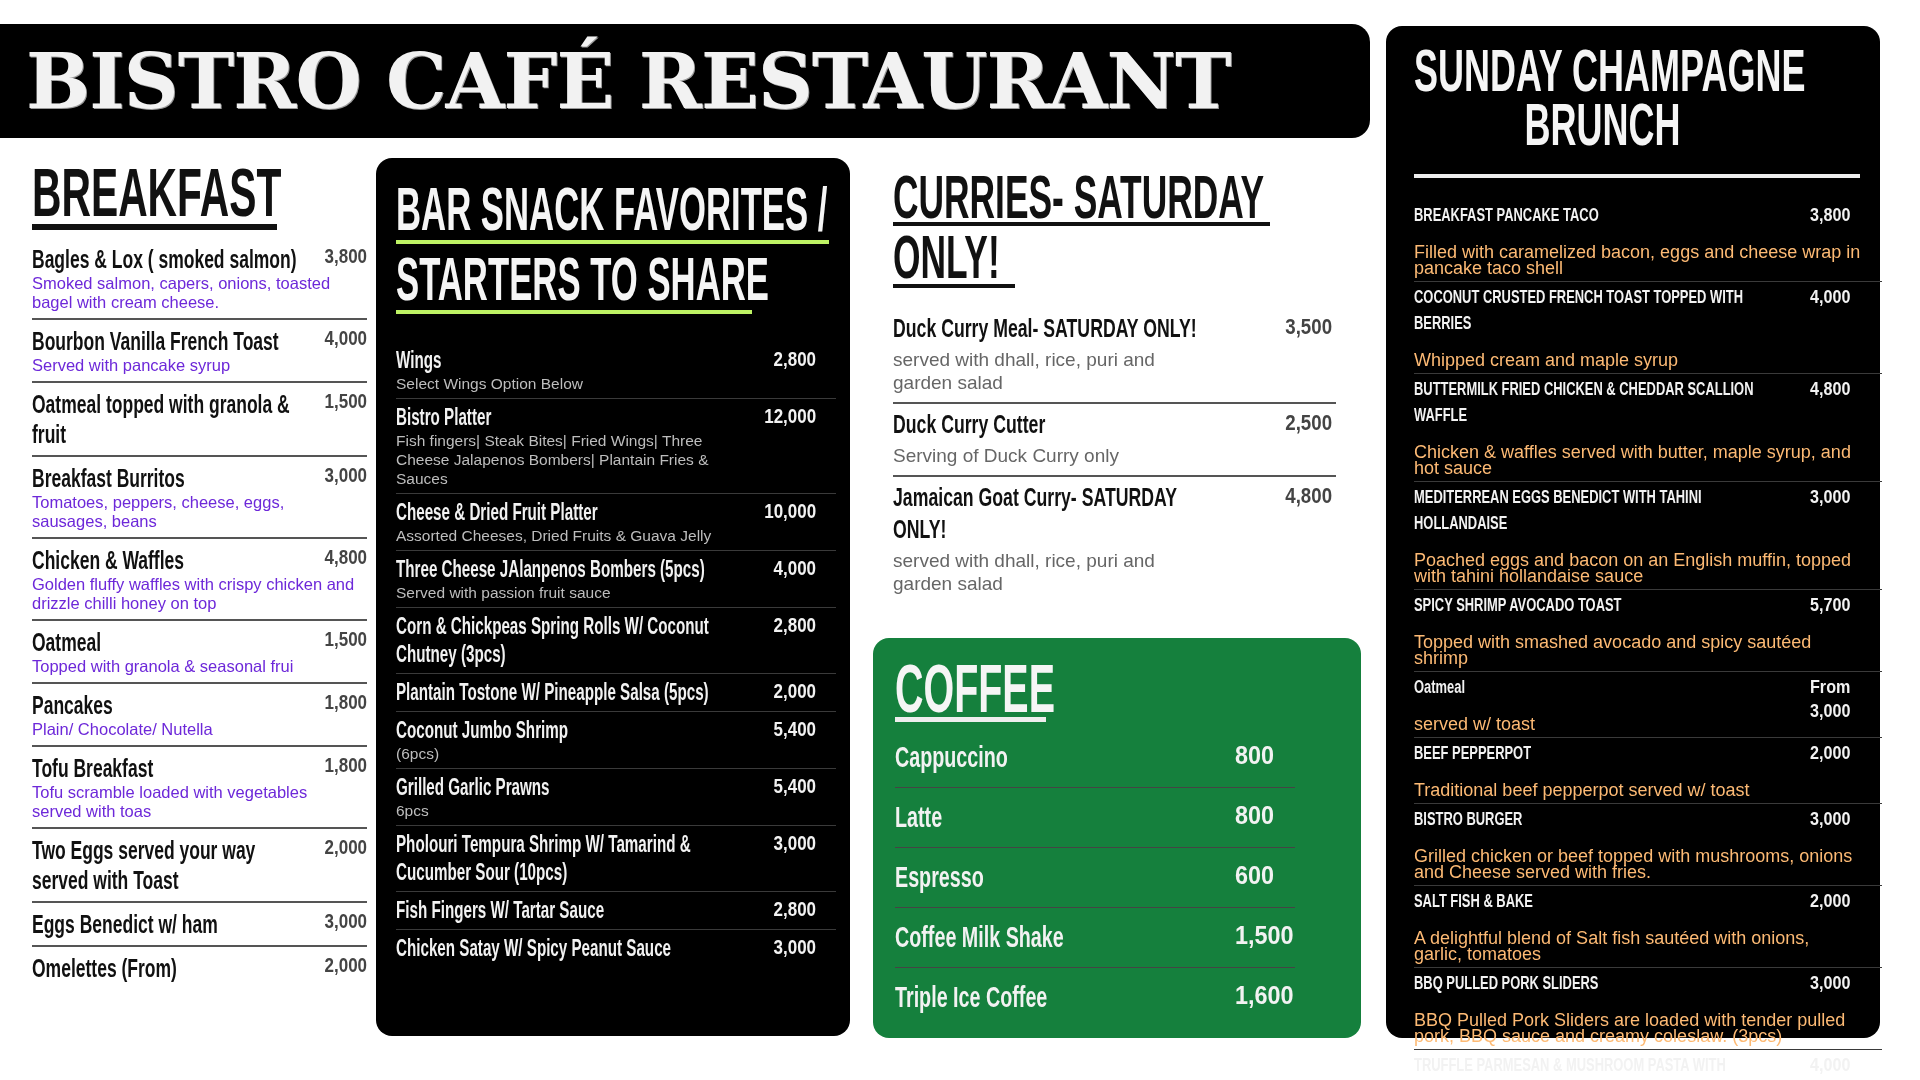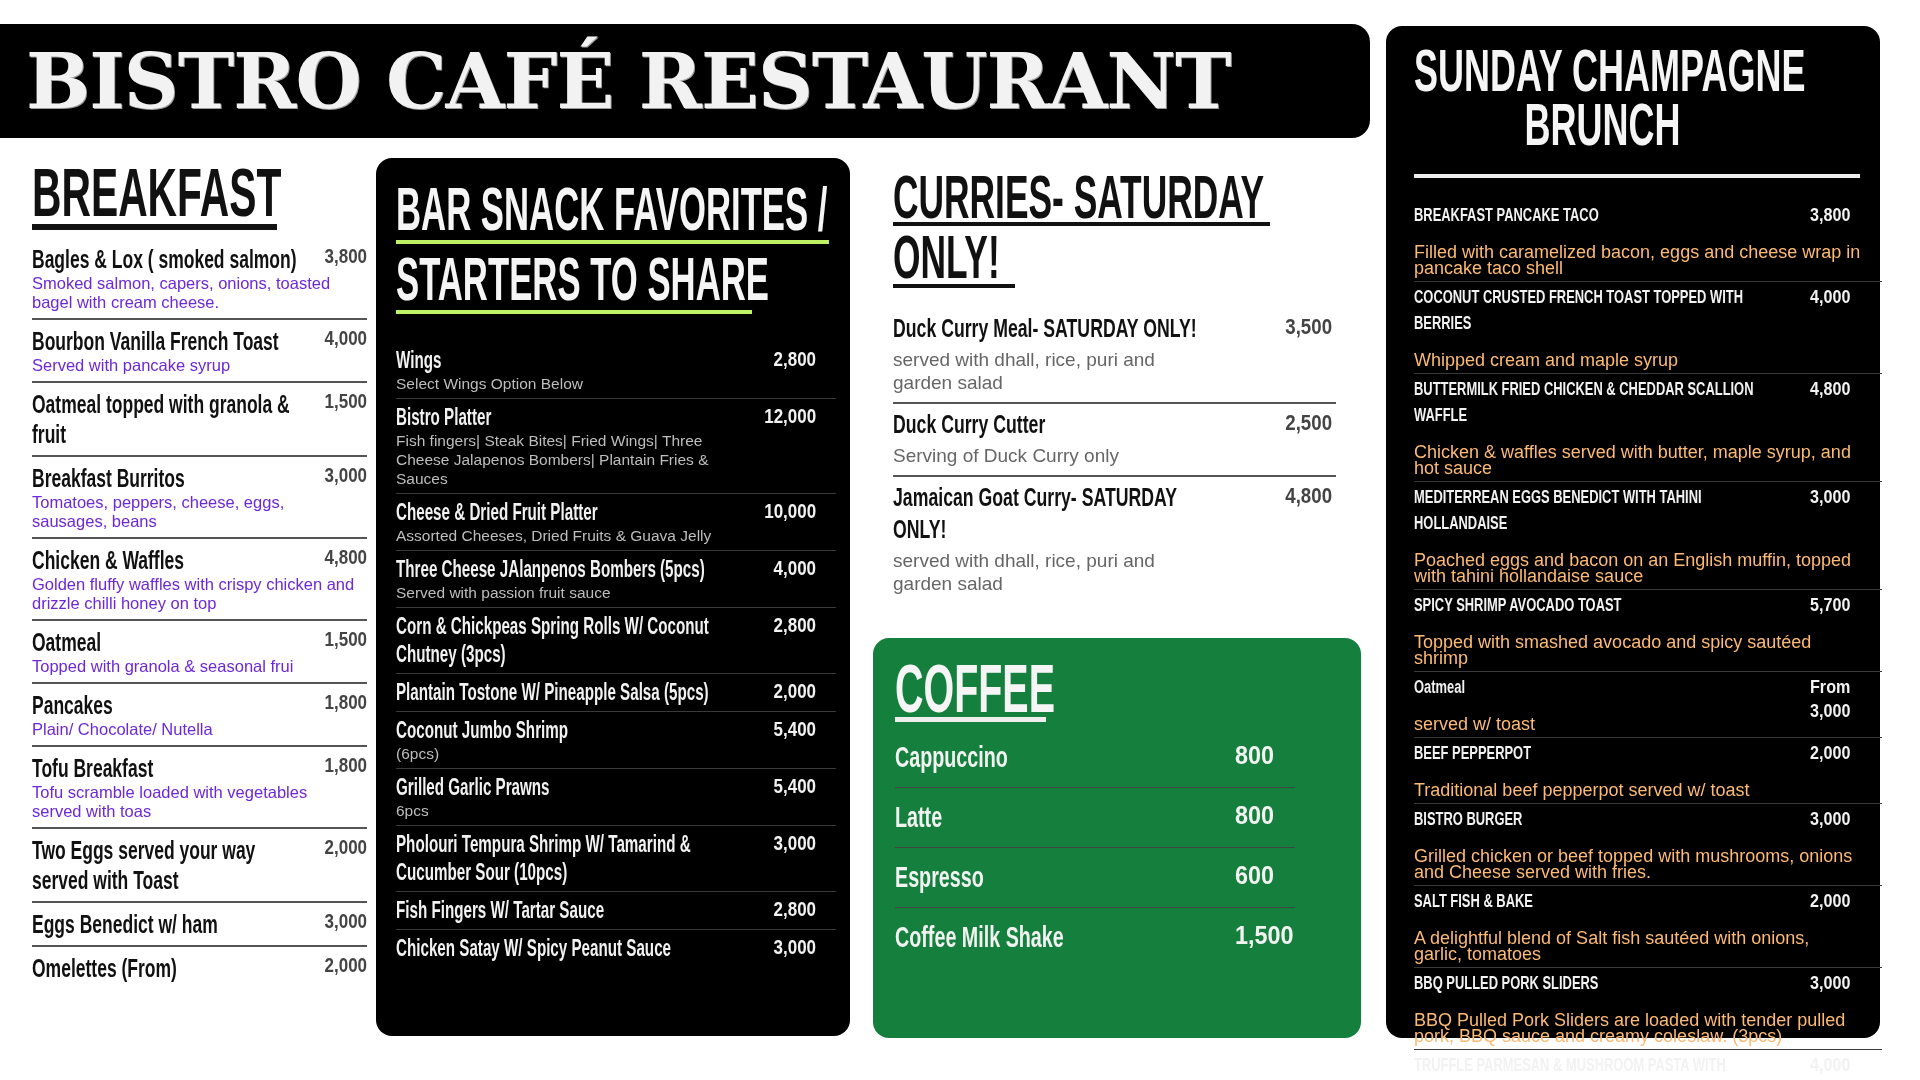--- a/index.html
+++ b/index.html
@@ -265,20 +265,24 @@
         <span class="item-price">800</span>
       </div>
     <div class="item">
         <span class="item-name">Espresso</span>
         <span class="item-price">600</span>
       </div>
     <div class="item">
         <span class="item-name">Coffee Milk Shake</span>
         <span class="item-price">1,500</span>
       </div>
+    <div class="item">
+        <span class="item-name">Triple Ice Coffee</span>
+        <span class="item-price">1,600</span>
+      </div>
   </div>
 </section>
 
 <section class="brunch-panel">
   <div class="title-block">
     <span class="sec-title">SUNDAY CHAMPAGNE</span>
     <span class="sec-title">BRUNCH</span>
   </div>
   <div class="rule"></div>
   <div class="items">

